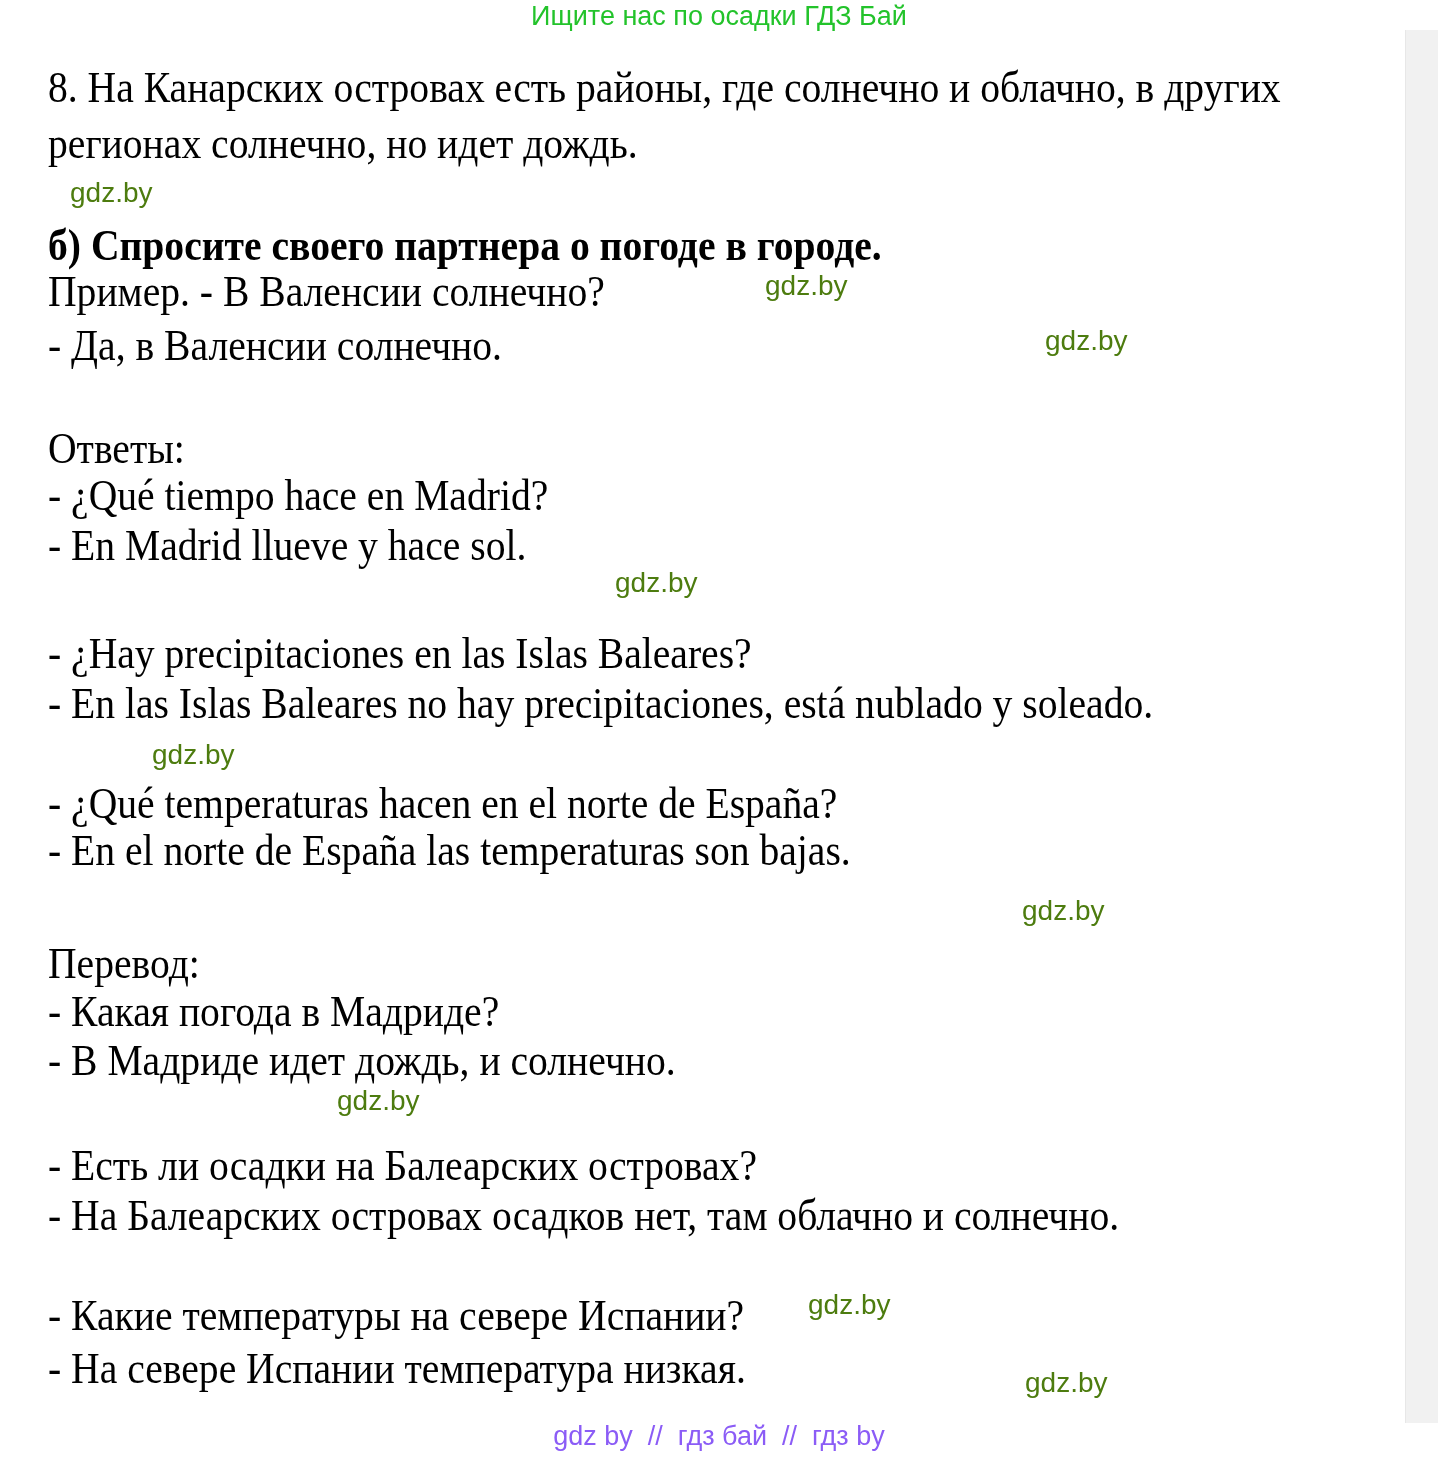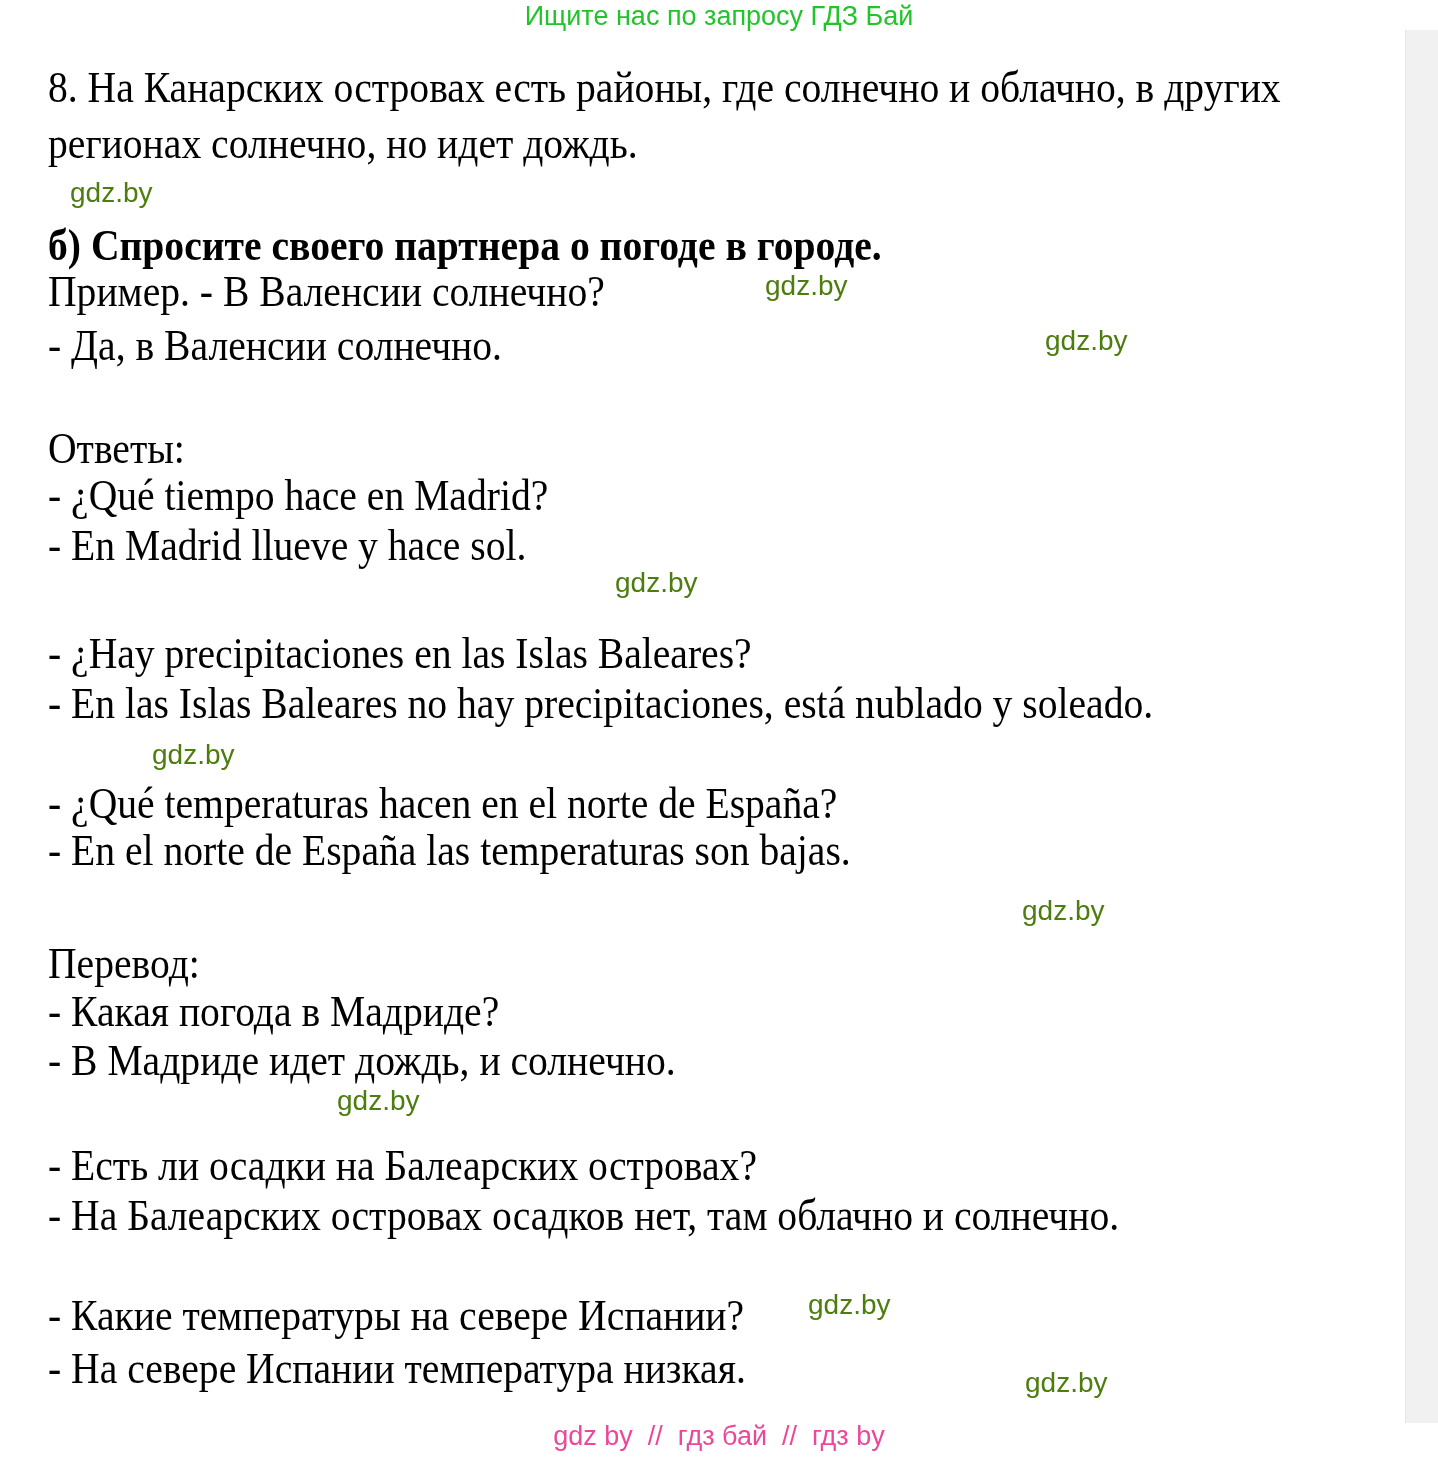--- a/index.html
+++ b/index.html
@@ -51,42 +51,42 @@
   }
   
   .footer {
     position: absolute;
     top: 1421px;
     left: 0;
     width: 100%;
     text-align: center;
     font-family: "Liberation Sans", sans-serif;
     font-size: 27px;
-    color: #ec4899;
+    color: #8b5cf6;
     white-space: pre;
   }
   
   .edge-strip {
     position: absolute;
     left: 1405px;
     top: 30px;
     width: 33px;
     height: 1393px;
     background: #f1f1f1;
     border-left: 1px solid #e7e7e7;
   }
 </style>
 </head>
 <body>
 
 <div id="page">
 
   <div class="edge-strip"></div>
 
-  <div class="promo">Ищите нас по запросу ГДЗ Бай</div>
+  <div class="promo">Ищите нас по осадки ГДЗ Бай</div>
 
   <div class="t" style="top:66px">8. На Канарских островах есть районы, где солнечно и облачно, в других</div>
   <div class="t" style="top:122px">регионах солнечно, но идет дождь.</div>
 
   <div class="wm" style="left:70px; top:179px">gdz.by</div>
 
   <div class="t b" style="top:224px">б) Спросите своего партнера о погоде в городе.</div>
   <div class="t" style="top:270px">Пример. - В Валенсии солнечно?</div>
   <div class="wm" style="left:765px; top:272px">gdz.by</div>
   <div class="t" style="top:324px">- Да, в Валенсии солнечно.</div>

